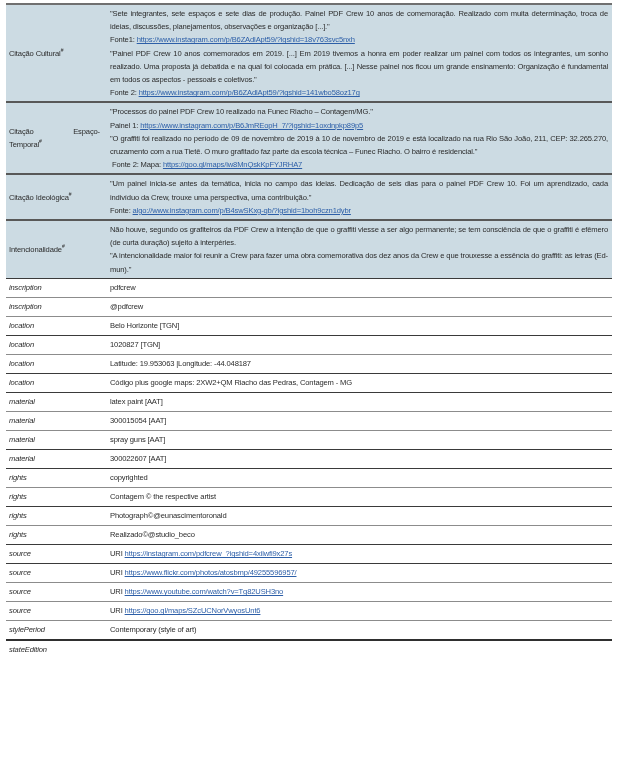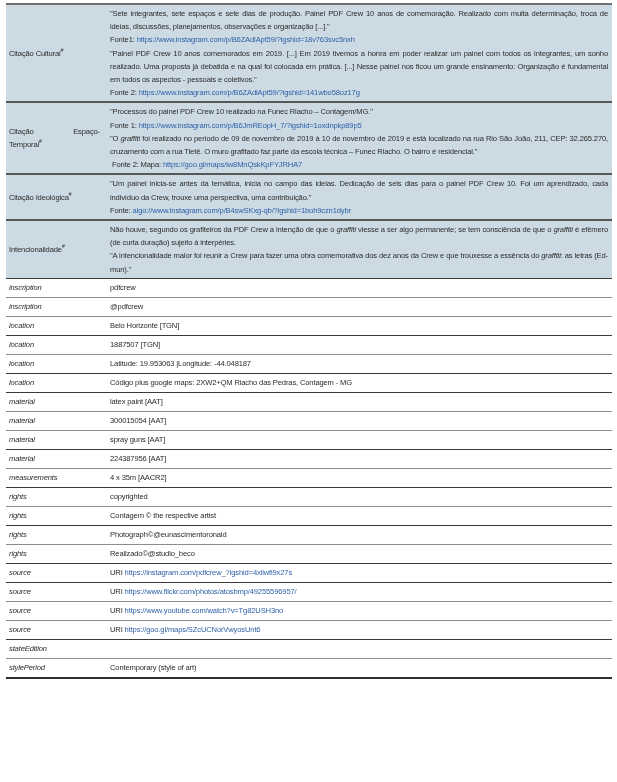--- a/index.html
+++ b/index.html
@@ -21,22 +21,22 @@
     tr.shaded { border-top: 2px solid #585858; }
     tr.shaded td { padding-top: 2px; padding-bottom: 2px; }
     tr.top { border-top: 2px solid #707070; }
     tr.plain td { height: 18px; }
     tr.plain { border-top: 1.5px solid #3a3a3a; margin-left: 46px; }
     tr.plain.alt { border-top: 1.5px solid #8c8c8c; }
     tr.last { border-bottom: 2px solid #2f2f2f; }
     td.label { padding-left: 3px; }
     td.label.it { font-style: italic; }
     td.value { padding-left: 6px; }
-    .lk { color: #2d5fa8; }
-    .em { font-style: italic; }
+    .lk { color: #2d5fa8; text-decoration: underline; }
+    .em { }
     .just { text-align: justify; }
     .sup { font-size: 5px; vertical-align: super; line-height: 0; }
     .split { display: flex; justify-content: space-between; }
     .line { display: block; }
     .indent { padding-left: 2px; }
   </style>
 </head>
 <body>
 
 <div class="doc">
@@ -60,21 +60,21 @@
     <tr class="shaded">
       <td class="label">
         <span class="split">
               <span>Citação</span>
               <span>Espaço-</span>
             </span>
         <span><span>Temporal</span><span class="sup">#</span></span>
       </td>
       <td class="value just">
         <span class="line">"Processos do painel PDF Crew 10 realizado na Funec Riacho – Contagem/MG."</span>
-        <span class="line"><span>Fonte 1: </span><a class="lk">https://www.instagram.com/p/B6JmREopH_7/?igshid=1oxdnpkp89p5</a></span>
+        <span class="line"><span>Painel 1: </span><a class="lk">https://www.instagram.com/p/B6JmREopH_7/?igshid=1oxdnpkp89p5</a></span>
         <span class="line"><span>"O </span><span class="em">graffiti</span><span> foi realizado no período de 09 de novembro de 2019 à 10 de novembro de 2019 e está localizado na rua Rio São João, 211, CEP: 32.265.270, cruzamento com a rua Tietê. O muro grafitado faz parte da escola técnica – Funec Riacho. O bairro é residencial."</span></span>
         <span class="line indent"><span>Fonte 2: Mapa: </span><a class="lk">https://goo.gl/maps/iw8MnQskKpFYJRHA7</a></span>
       </td>
     </tr>
 
     <tr class="shaded">
       <td class="label"><span>Citação Ideológica</span><span class="sup">#</span></td>
       <td class="value just">
         <span class="line">"Um painel inicia-se antes da temática, inicia no campo das ideias. Dedicação de seis dias para o painel PDF Crew 10. Foi um aprendizado, cada indivíduo da Crew, trouxe uma perspectiva, uma contribuição."</span>
         <span class="line"><span>Fonte: </span><a class="lk">algo://www.instagram.com/p/B4swSKxg-qb/?igshid=1boh9czn1dybr</a></span>
@@ -96,21 +96,21 @@
     <tr class="plain alt">
       <td class="label it">inscription</td>
       <td class="value">@pdfcrew</td>
     </tr>
     <tr class="plain alt">
       <td class="label it">location</td>
       <td class="value">Belo Horizonte [TGN]</td>
     </tr>
     <tr class="plain">
       <td class="label it">location</td>
-      <td class="value">1887507 [TGN]</td>
+      <td class="value">1020827 [TGN]</td>
     </tr>
     <tr class="plain alt">
       <td class="label it">location</td>
       <td class="value">Latitude: 19.953063 |Longitude: -44.048187</td>
     </tr>
     <tr class="plain">
       <td class="label it">location</td>
       <td class="value">Código plus google maps: 2XW2+QM Riacho das Pedras, Contagem - MG</td>
     </tr>
     <tr class="plain">
@@ -120,25 +120,21 @@
     <tr class="plain alt">
       <td class="label it">material</td>
       <td class="value">300015054 [AAT]</td>
     </tr>
     <tr class="plain alt">
       <td class="label it">material</td>
       <td class="value">spray guns [AAT]</td>
     </tr>
     <tr class="plain">
       <td class="label it">material</td>
-      <td class="value">224387956 [AAT]</td>
-    </tr>
-    <tr class="plain alt">
-      <td class="label it">measurements</td>
-      <td class="value">4 x 35m [AACR2]</td>
+      <td class="value">300022607 [AAT]</td>
     </tr>
     <tr class="plain">
       <td class="label it">rights</td>
       <td class="value">copyrighted</td>
     </tr>
     <tr class="plain alt">
       <td class="label it">rights</td>
       <td class="value">Contagem © the respective artist</td>
     </tr>
     <tr class="plain">
@@ -158,23 +154,23 @@
       <td class="value"><span>URI </span><a class="lk">https://www.flickr.com/photos/atosbmp/49255596957/</a></td>
     </tr>
     <tr class="plain alt">
       <td class="label it">source</td>
       <td class="value"><span>URI </span><a class="lk">https://www.youtube.com/watch?v=Tg82USH3no</a></td>
     </tr>
     <tr class="plain alt">
       <td class="label it">source</td>
       <td class="value"><span>URI </span><a class="lk">https://goo.gl/maps/SZcUCNorVwyosUnt6</a></td>
     </tr>
+    <tr class="plain alt last">
+      <td class="label it">stylePeriod</td>
+      <td class="value">Contemporary (style of art)</td>
+    </tr>
     <tr class="plain">
       <td class="label it">stateEdition</td>
       <td class="value"></td>
-    </tr>
-    <tr class="plain alt last">
-      <td class="label it">stylePeriod</td>
-      <td class="value">Contemporary (style of art)</td>
     </tr>
   </tbody>
 </table>
 </div>
 
 </body></html>

